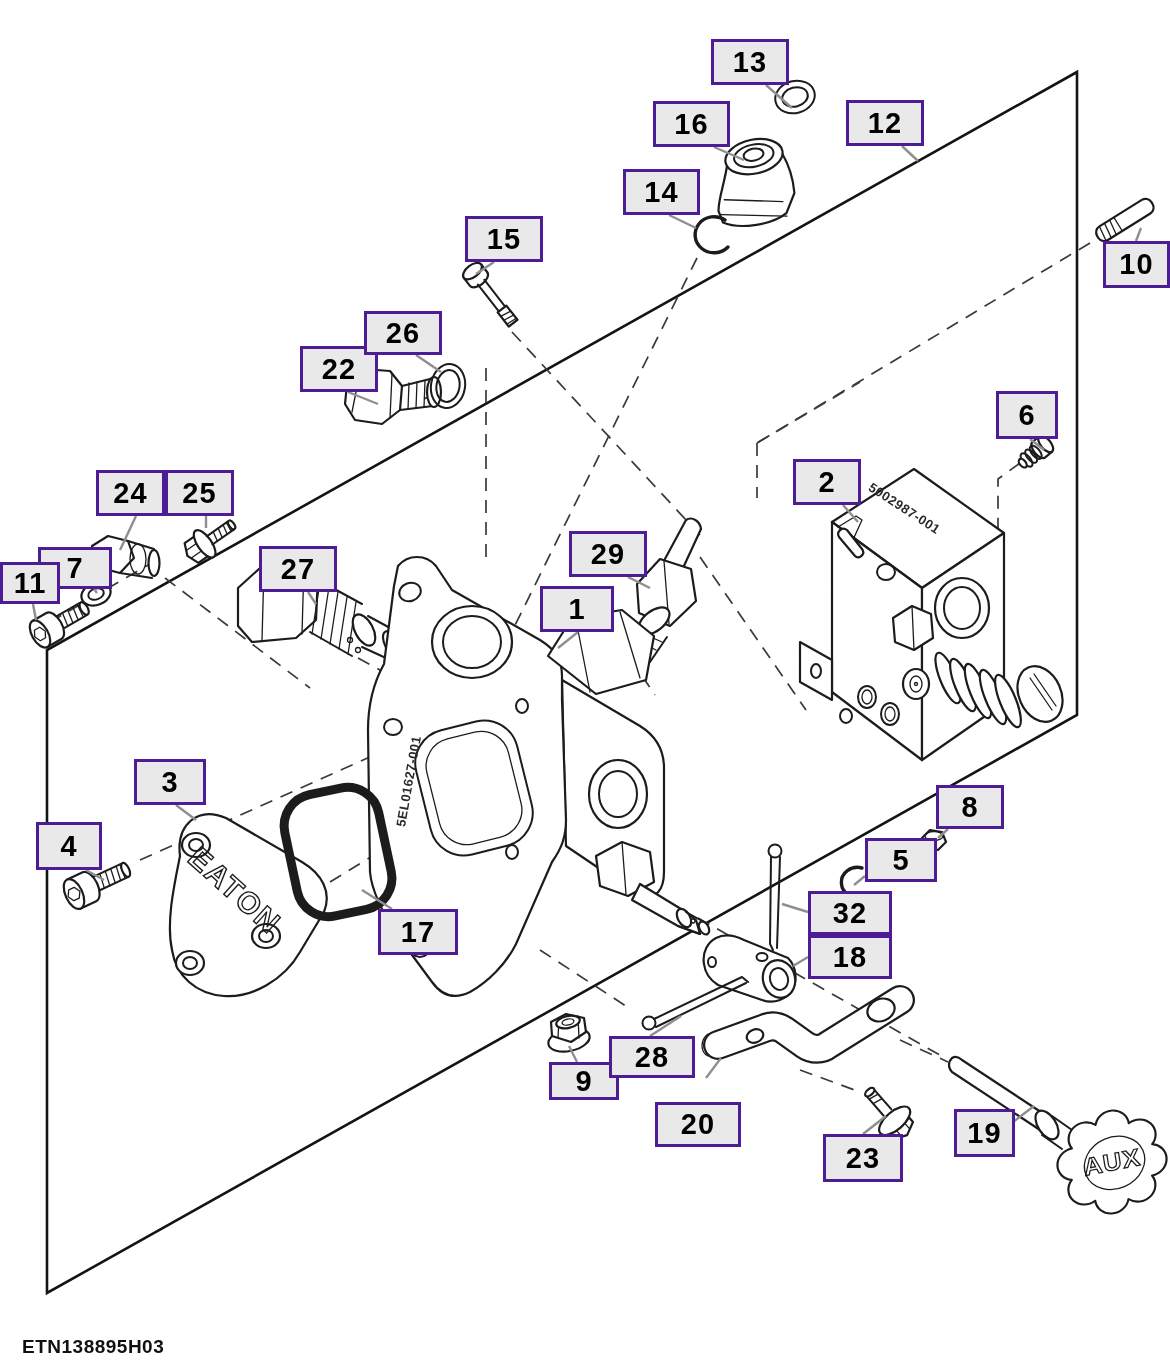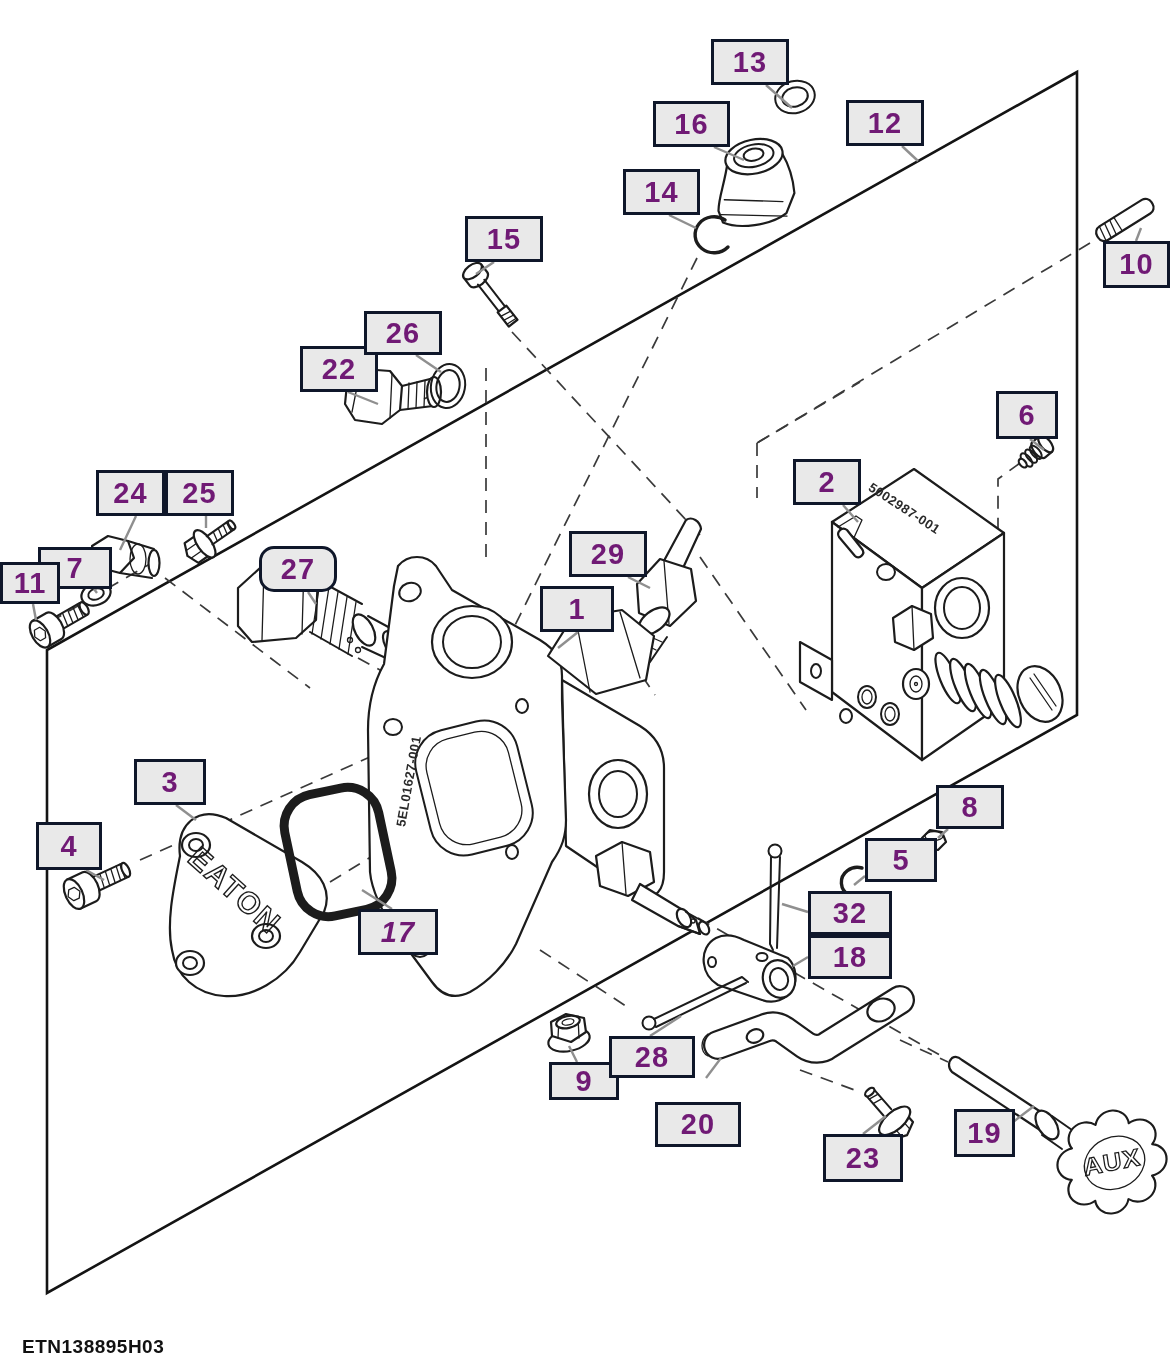--- a/index.html
+++ b/index.html
@@ -12,22 +12,22 @@
   .thin{stroke-width:1.3;}
   .thick{stroke-width:3.4;}
   .ringt{stroke-width:9;}
   .dash{stroke:#3a3a3a;stroke-width:1.7;fill:none;stroke-dasharray:13 9;}
   .panel{stroke:#141414;stroke-width:2.6;fill:none;stroke-linejoin:miter;}
   .leader{stroke:#8f8f8f;stroke-width:2.4;}
   .engrave{fill:#2a2a2a;font-family:"Liberation Sans",sans-serif;font-weight:bold;}
   .outline-txt{fill:none;stroke:#1c1c1c;font-family:"Liberation Sans",sans-serif;font-weight:bold;}
   
   .callout{position:absolute;display:flex;align-items:center;justify-content:center;
-           box-sizing:border-box;background:#e9e9e9;border:3px solid #0f172a;
-           color:#701a75;font-weight:bold;font-size:29px;letter-spacing:1px;
+           box-sizing:border-box;background:#e9e9e9;border:3px solid #4c1d95;
+           color:#000000;font-weight:bold;font-size:29px;letter-spacing:1px;
            font-family:"Liberation Sans",sans-serif;}
   .figure-code{position:absolute;left:22px;top:1336px;font-size:19px;font-weight:bold;
                color:#111111;letter-spacing:0.5px;}
 </style>
 </head>
 <body>
 
 <div class="stage">
 <svg width="1170" height="1366" viewBox="0 0 1170 1366" xmlns="http://www.w3.org/2000/svg">
 
@@ -351,29 +351,29 @@
       <div class="callout" style="left: 38px; top: 547px; width: 74px; height: 42px;">7</div>
       <div class="callout" style="left: 936px; top: 785px; width: 68px; height: 44px;">8</div>
       <div class="callout" style="left: 549px; top: 1062px; width: 70px; height: 38px;">9</div>
       <div class="callout" style="left: 1103px; top: 241px; width: 67px; height: 47px;">10</div>
       <div class="callout" style="left: 0px; top: 562px; width: 60px; height: 42px;">11</div>
       <div class="callout" style="left: 846px; top: 100px; width: 78px; height: 46px;">12</div>
       <div class="callout" style="left: 711px; top: 39px; width: 78px; height: 46px;">13</div>
       <div class="callout" style="left: 623px; top: 169px; width: 77px; height: 46px;">14</div>
       <div class="callout" style="left: 465px; top: 216px; width: 78px; height: 46px;">15</div>
       <div class="callout" style="left: 653px; top: 101px; width: 77px; height: 46px;">16</div>
-      <div class="callout" style="left: 358px; top: 909px; width: 80px; height: 46px; font-style: italic;">17</div>
+      <div class="callout" style="left: 378px; top: 909px; width: 80px; height: 46px;">17</div>
       <div class="callout" style="left: 808px; top: 935px; width: 84px; height: 44px;">18</div>
       <div class="callout" style="left: 954px; top: 1109px; width: 61px; height: 48px;">19</div>
       <div class="callout" style="left: 655px; top: 1078px; width: 86px; height: 45px; margin-top: 24px;">20</div>
       <div class="callout" style="left: 808px; top: 891px; width: 84px; height: 44px;">32</div>
       <div class="callout" style="left: 300px; top: 346px; width: 78px; height: 46px;">22</div>
       <div class="callout" style="left: 823px; top: 1134px; width: 80px; height: 48px;">23</div>
       <div class="callout" style="left: 96px; top: 470px; width: 69px; height: 46px;">24</div>
       <div class="callout" style="left: 165px; top: 470px; width: 69px; height: 46px;">25</div>
       <div class="callout" style="left: 364px; top: 311px; width: 78px; height: 44px;">26</div>
-      <div class="callout" style="left: 259px; top: 546px; width: 78px; height: 46px; border-radius: 15px;">27</div>
+      <div class="callout" style="left: 259px; top: 546px; width: 78px; height: 46px;">27</div>
       <div class="callout" style="left: 609px; top: 1036px; width: 86px; height: 42px;">28</div>
       <div class="callout" style="left: 569px; top: 531px; width: 78px; height: 46px;">29</div>
     </div>
 
 <div class="figure-code">ETN138895H03</div>
 </div>
 
 </body></html>

